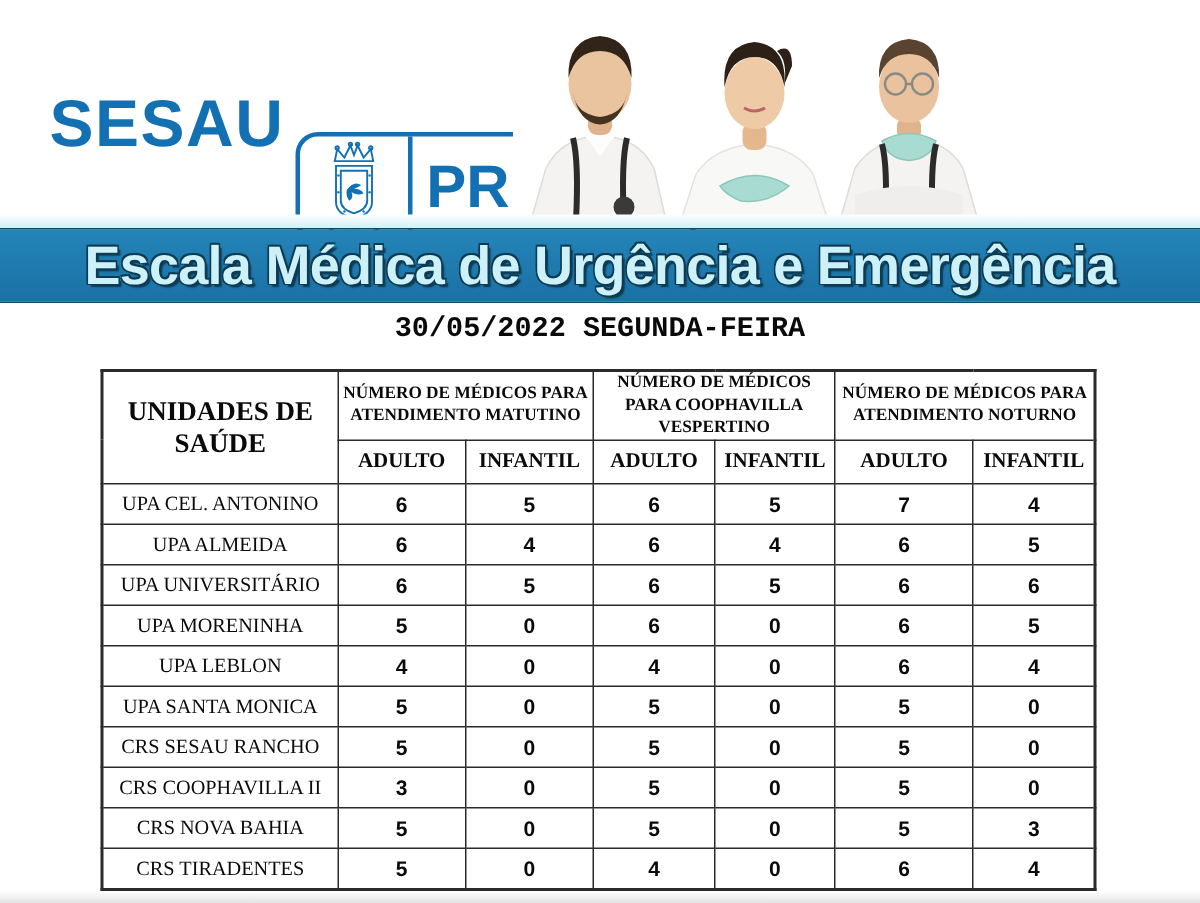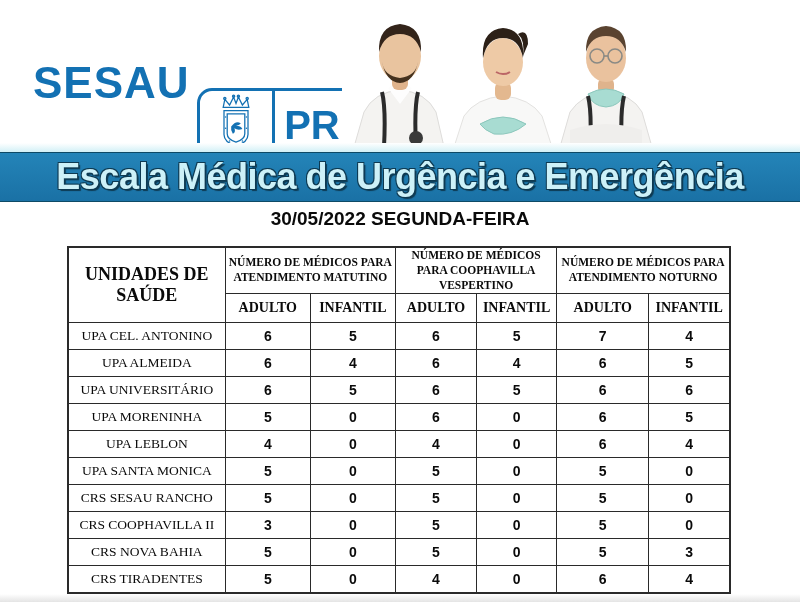--- a/index.html
+++ b/index.html
@@ -33,21 +33,21 @@
     display:flex;align-items:center;justify-content:center;box-sizing:border-box;
   }
   .banner-text{
     font-size:36px;font-weight:bold;letter-spacing:-0.5px;color:#cdf1f8;
     text-shadow:-1px -1px 0 #0e3a52,1px -1px 0 #0e3a52,-1px 1px 0 #0e3a52,2px 2px 1px #0e3a52;
     white-space:nowrap;
   }
   
   .date-line{
     position:absolute;left:0;top:208px;width:800px;text-align:center;
-    font-family:Liberation Sans, sans-serif;font-weight:bold;font-size:19px;color:#0a0a0a;
+    font-family:Liberation Mono, monospace;font-weight:bold;font-size:19px;color:#0a0a0a;
   }
   
   .sched{
     position:absolute;left:67px;top:246px;width:664px;
     border-collapse:collapse;table-layout:fixed;
     font-family:"Liberation Serif",serif;color:#0a0a0a;
   }
   .sched th,.sched td{
     border:1px solid #2a2a2a;text-align:center;vertical-align:middle;
     padding:0;overflow:hidden;

